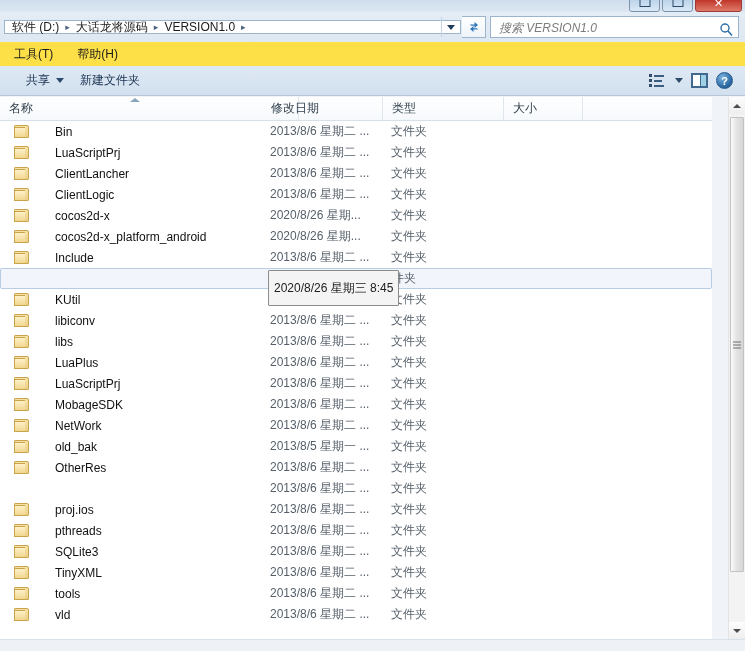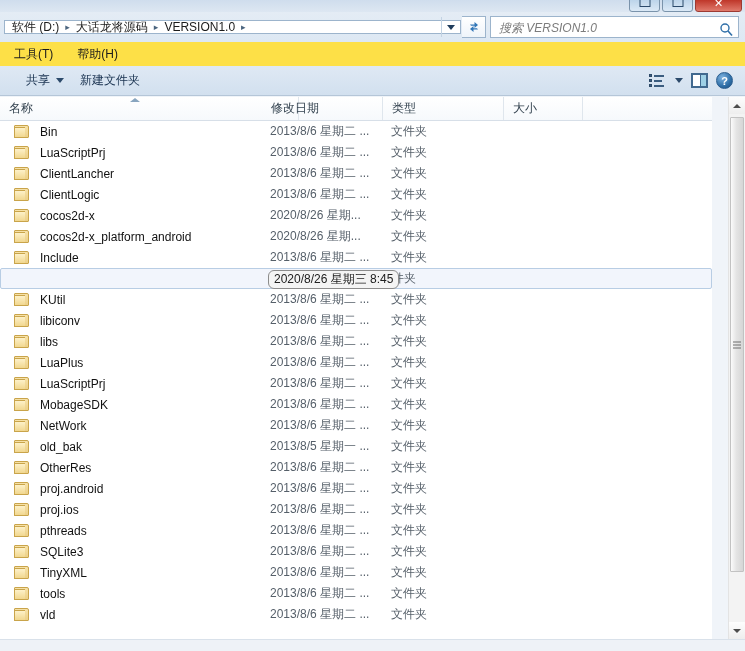--- a/index.html
+++ b/index.html
@@ -301,21 +301,21 @@
     background: #f2f5fc;
     border: 1px solid #b8cde4;
     border-radius: 2px;
   }
   .cell-name {
     position: absolute;
     left: 0;
     width: 262px;
     display: flex;
     align-items: center;
-    gap: 10px;
+    gap: 25px;
     padding-left: 14px;
     box-sizing: border-box;
     font-size: 12px;
     color: #111111;
     white-space: nowrap;
   }
   .row.selected .cell-name { padding-left: 13px; }
   .folder-ico {
     position: relative;
     width: 16px;
@@ -365,25 +365,25 @@
     font-size: 12px;
     color: #555f69;
     text-align: right;
   }
 
   
   .date-tip {
     position: absolute;
     left: 267px;
     top: 1px;
-    height: 19px;
+    height: 36px;
     padding: 0 5px;
     background: #f4f4f4;
     border: 1px solid #8c8c8c;
-    border-radius: 6px;
+    border-radius: 1px;
     display: flex;
     align-items: center;
     font-size: 12px;
     color: #202020;
     white-space: nowrap;
     box-sizing: border-box;
     z-index: 5;
   }
 
   
@@ -746,27 +746,20 @@
             <span class="back"></span>
             <span class="front"></span>
           </span>
           <span>OtherRes</span>
         </span>
         <span class="cell-date">2013/8/6 星期二 ...</span>
         <span class="cell-type">文件夹</span>
         <span class="cell-size"></span>
       </div>
       <div class="row">
-        <span class="cell-name">
-          <span class="folder-ico">
-            <span class="back"></span>
-            <span class="front"></span>
-          </span>
-          <span>proj.android</span>
-        </span>
         <span class="cell-date">2013/8/6 星期二 ...</span>
         <span class="cell-type">文件夹</span>
         <span class="cell-size"></span>
       </div>
       <div class="row">
         <span class="cell-name">
           <span class="folder-ico">
             <span class="back"></span>
             <span class="front"></span>
           </span>

